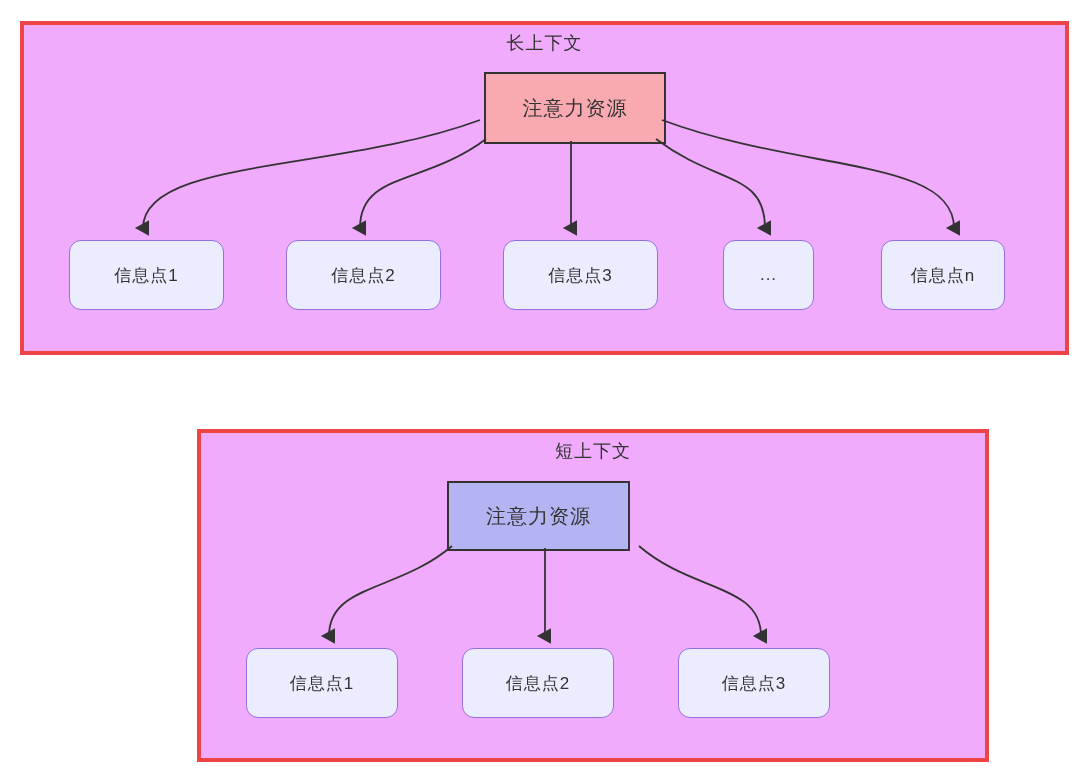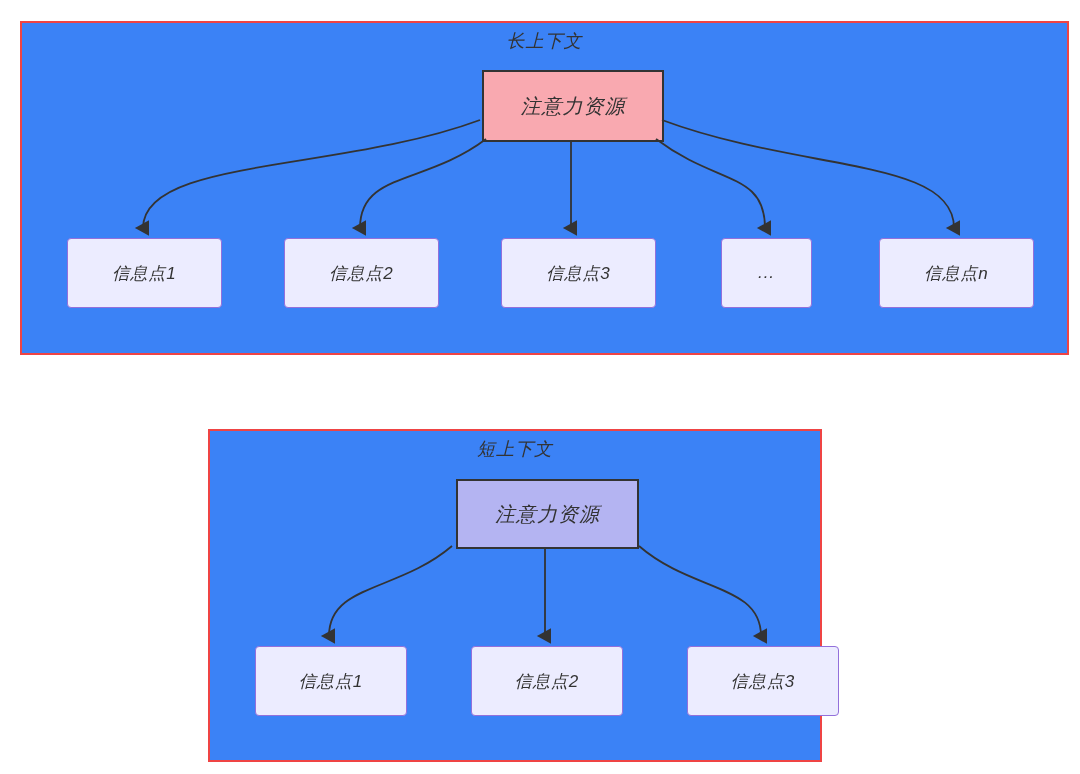--- a/index.html
+++ b/index.html
@@ -10,24 +10,23 @@
   }
   .canvas {
     position: relative;
     width: 1080px;
     height: 774px;
     background: #ffffff;
     overflow: hidden;
   }
   .panel {
     position: absolute;
-    background: #3b82f6;
-    border: 2px solid #ef4444;
+    background: #f0abfc;
+    border: 4px solid #ef4444;
     box-sizing: border-box;
-    font-style: italic;
   }
   .panel-title {
     position: absolute;
     top: 6px;
     left: 0;
     width: 100%;
     text-align: center;
     font-size: 18px;
     font-weight: 500;
     color: #333333;
@@ -44,21 +43,21 @@
     font-weight: 500;
     color: #333333;
     letter-spacing: 1px;
   }
   .attention-long { background: #f9a9b0; }
   .attention-short { background: #b4b4f2; }
   .node-box {
     position: absolute;
     background: #ececff;
     border: 1.5px solid #9370db;
-    border-radius: 4px;
+    border-radius: 12px;
     box-sizing: border-box;
     display: flex;
     align-items: center;
     justify-content: center;
     font-size: 17px;
     font-weight: 500;
     color: #333333;
     letter-spacing: 1px;
   }
   .edges {
@@ -88,26 +87,26 @@
     </div>
     <div class="node-box" style="left:262px; top:215px; width:155px; height:70px;">
       <span>信息点2</span>
     </div>
     <div class="node-box" style="left:479px; top:215px; width:155px; height:70px;">
       <span>信息点3</span>
     </div>
     <div class="node-box" style="left:699px; top:215px; width:91px; height:70px;">
       <span>...</span>
     </div>
-    <div class="node-box" style="left:857px; top:215px; width:155px; height:70px;text-align:right;">
+    <div class="node-box" style="left:857px; top:215px; width:124px; height:70px;text-align:right;">
       <span>信息点n</span>
     </div>
   </div>
 
-  <div class="panel" style="left:208px; top:429px; width:614px; height:333px;">
+  <div class="panel" style="left:197px; top:429px; width:792px; height:333px;">
     <div class="panel-title">短上下文</div>
     <div class="attention-box attention-short" style="left:246px; top:48px; width:183px; height:70px;">
       <span>注意力资源</span>
     </div>
     <div class="node-box" style="left:45px; top:215px; width:152px; height:70px;">
       <span>信息点1</span>
     </div>
     <div class="node-box" style="left:261px; top:215px; width:152px; height:70px;">
       <span>信息点2</span>
     </div>

